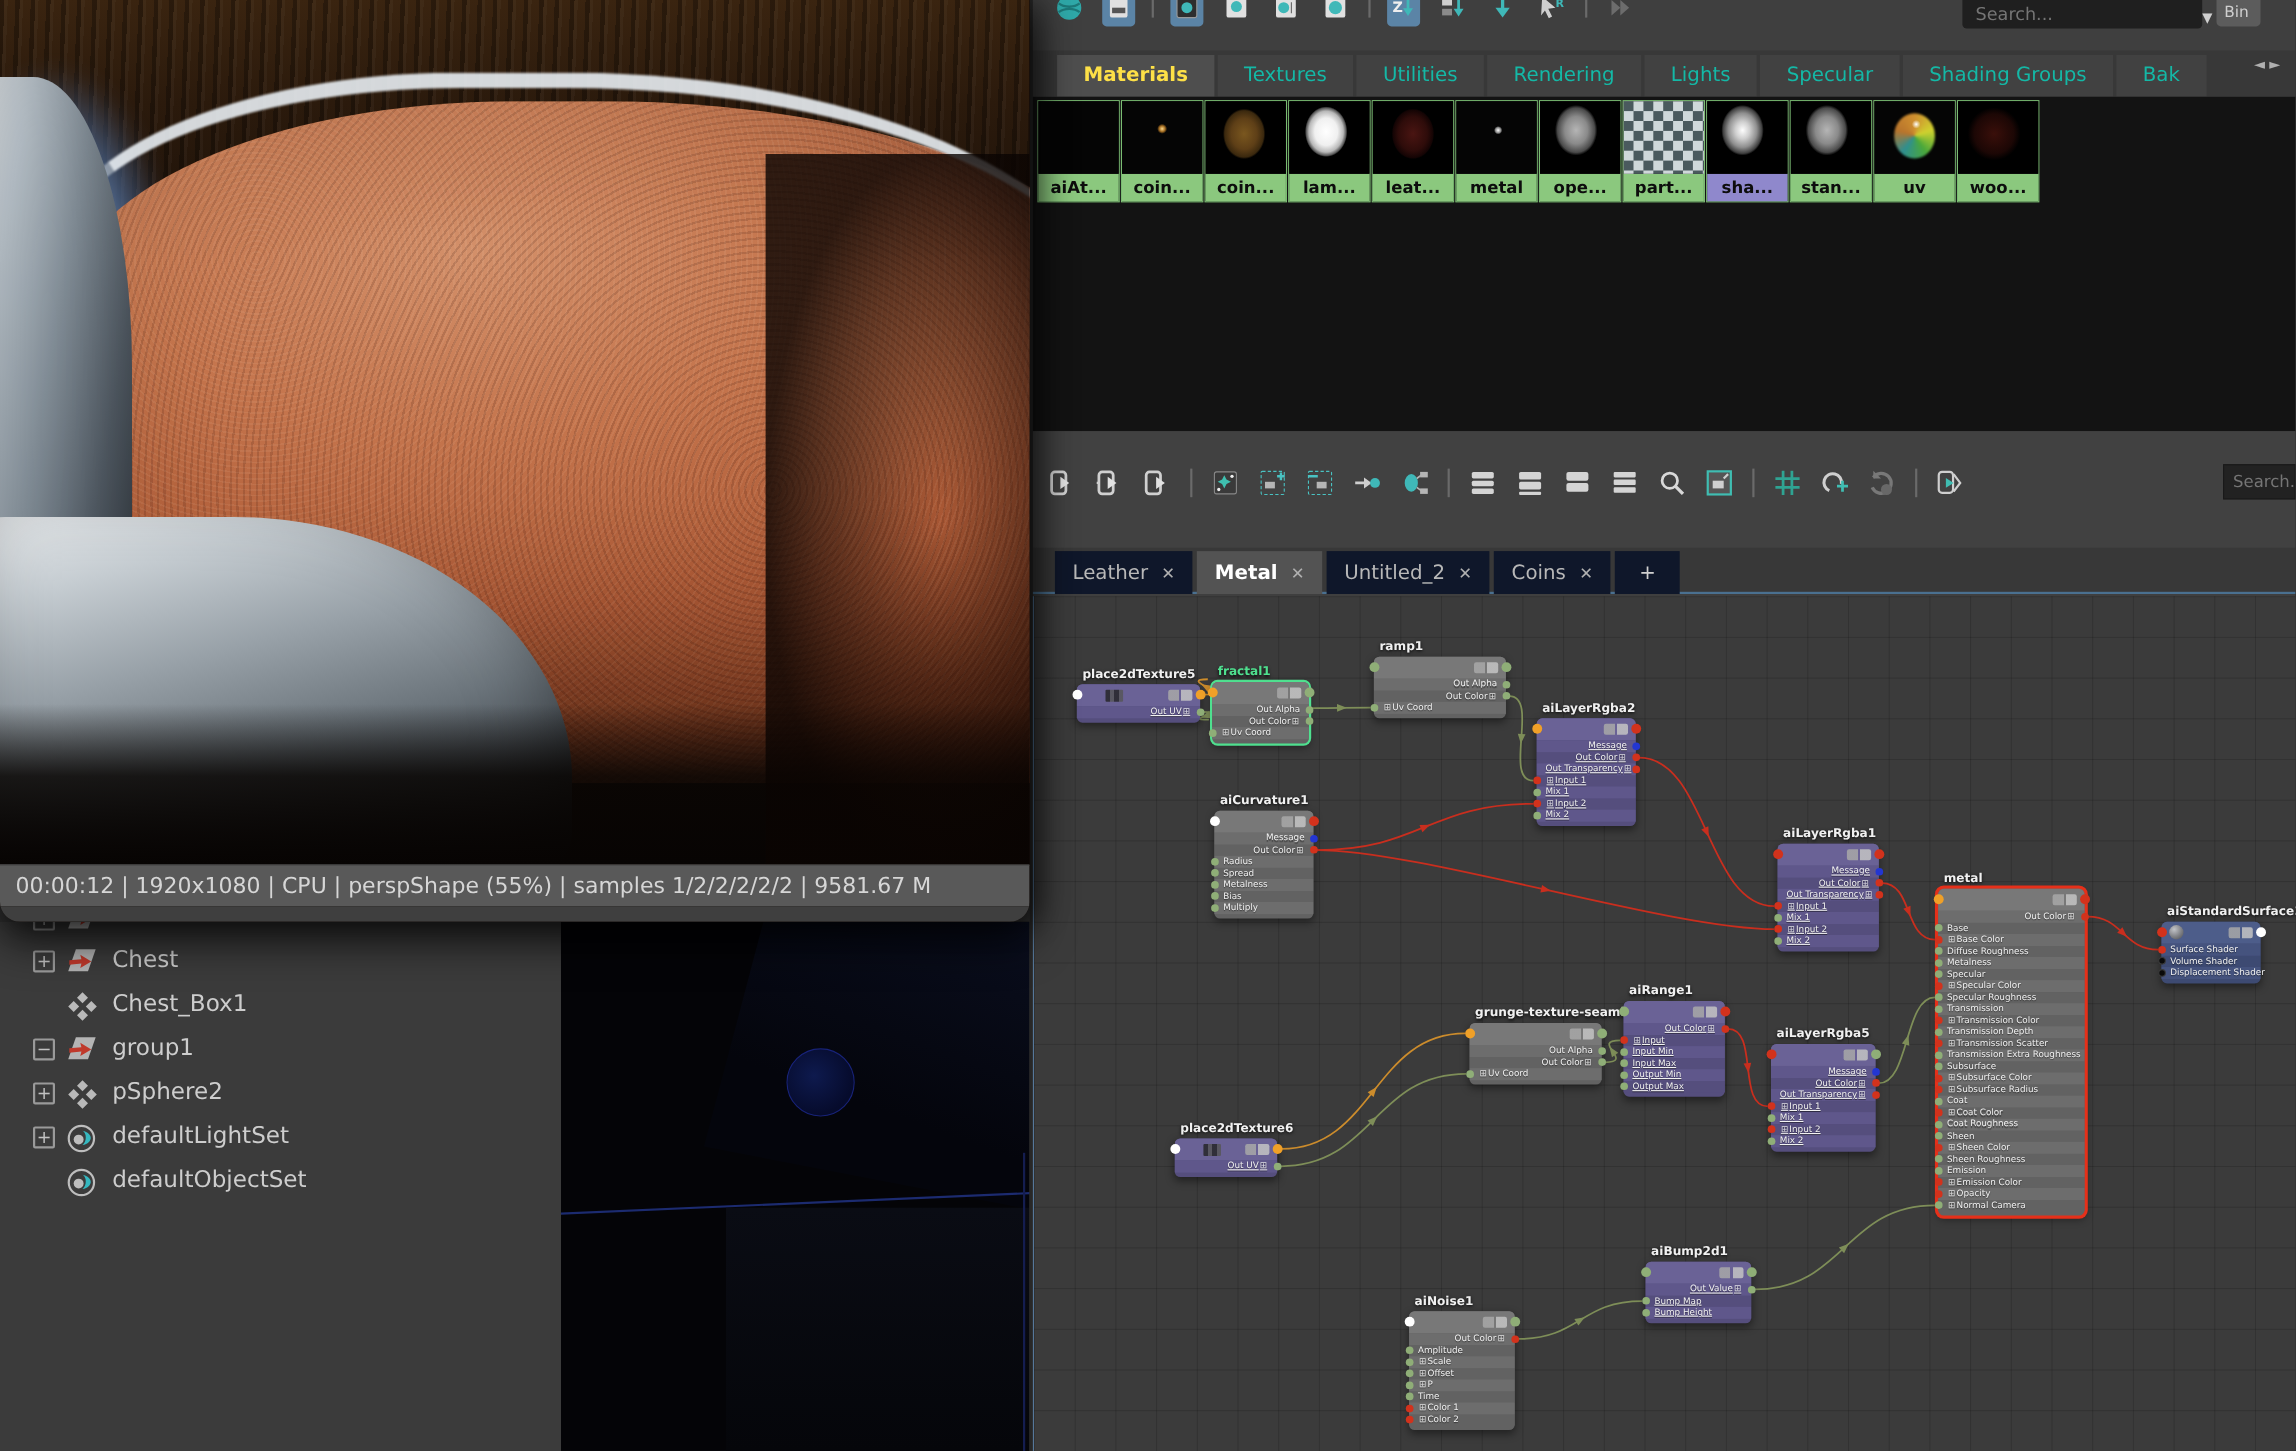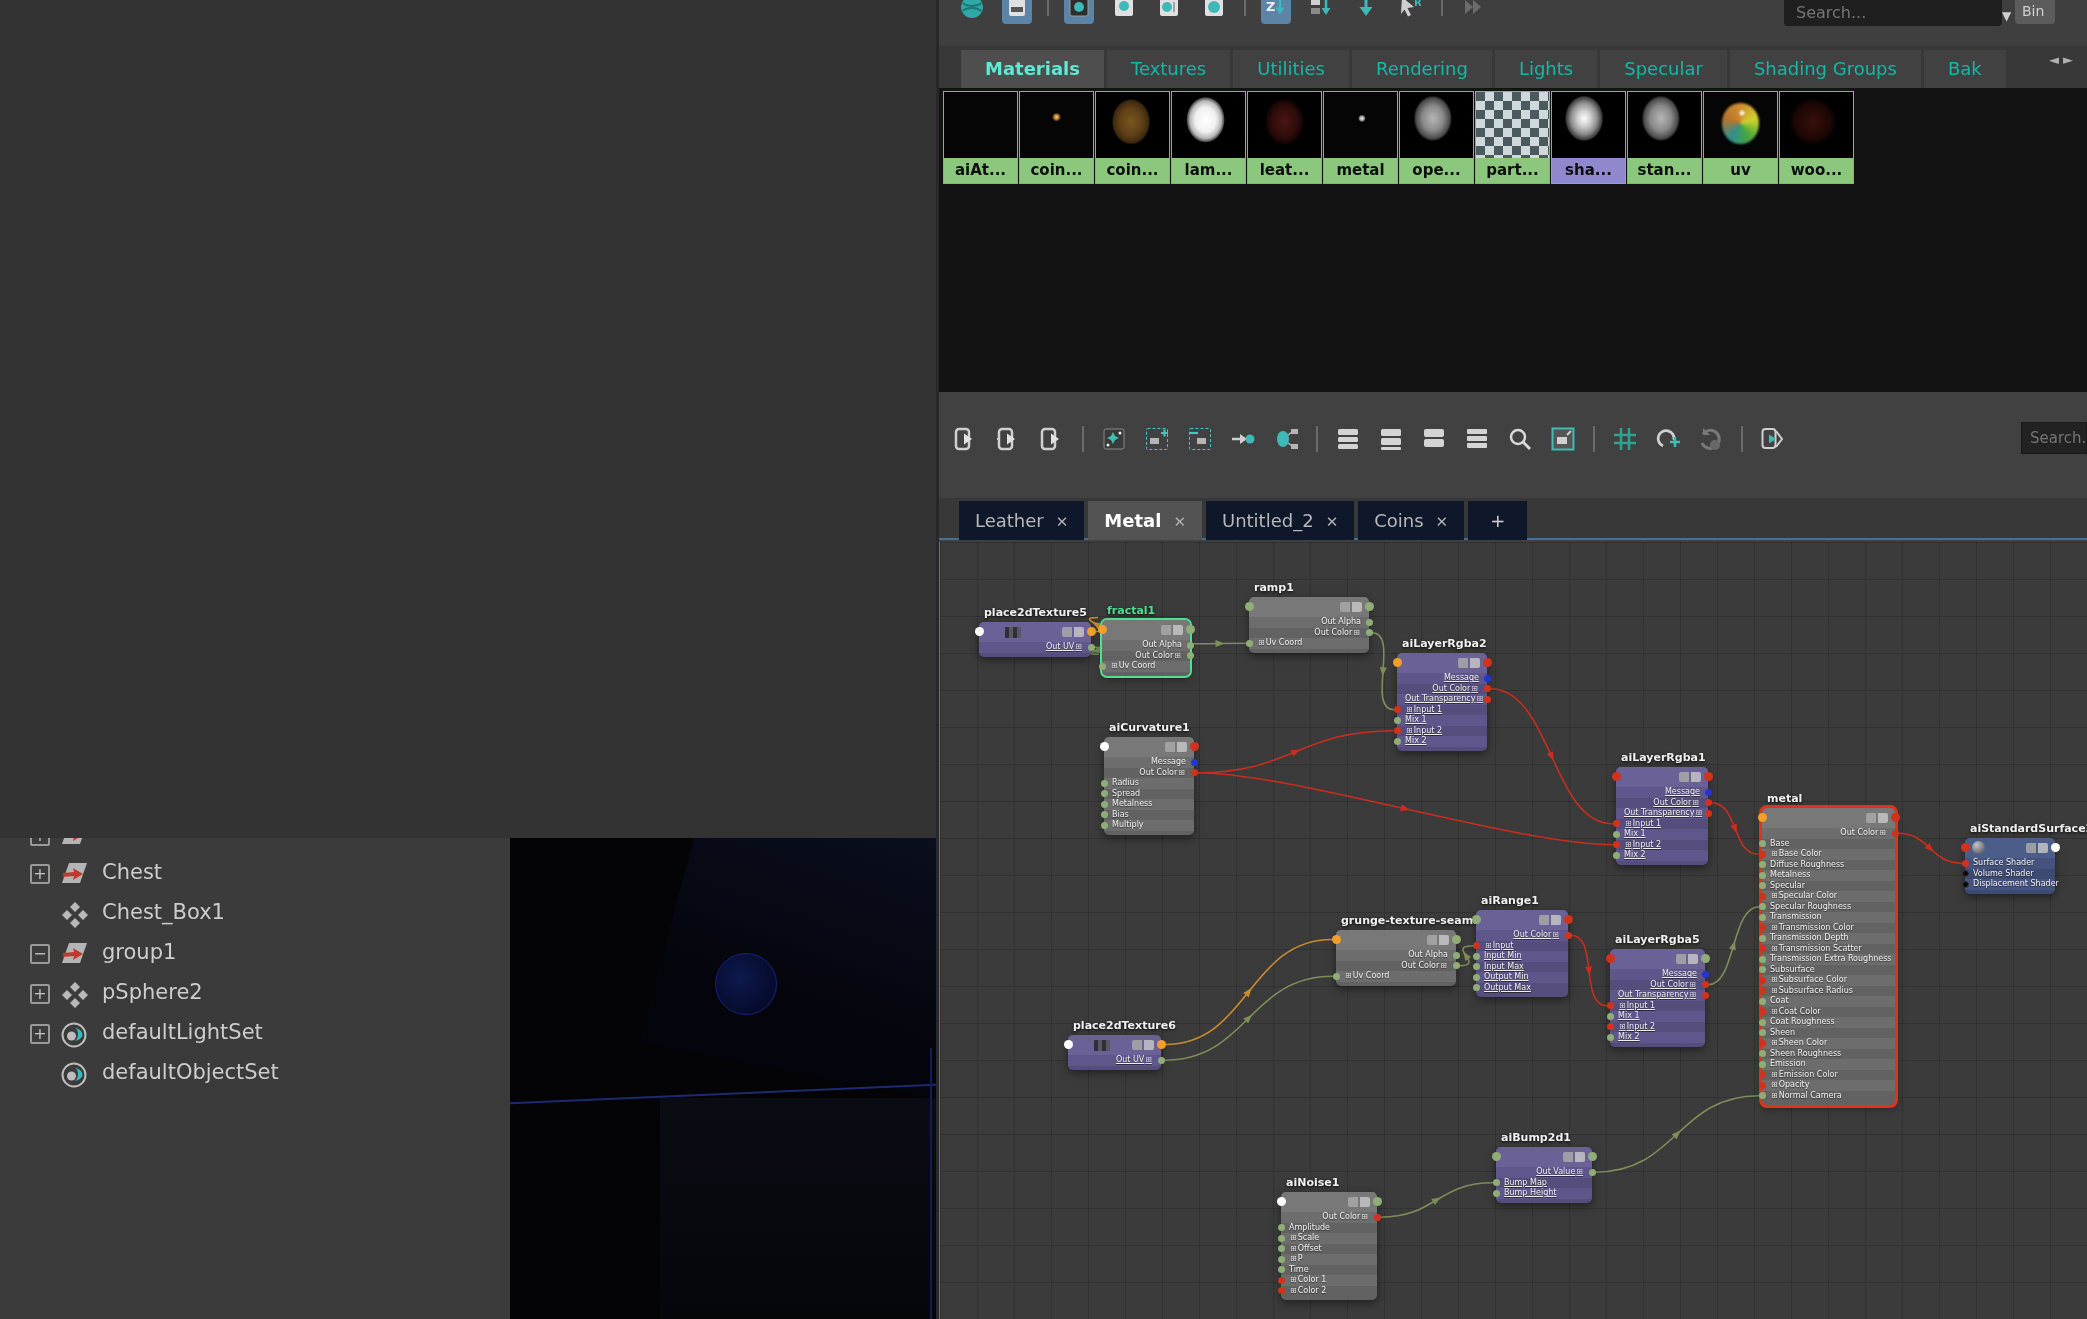--- a/index.html
+++ b/index.html
@@ -70,21 +70,21 @@
   .hs-search{position:absolute;left:845px;top:-6px;width:218px;height:32px;background:#1f1f1f;border-radius:4px;
      display:flex;align-items:flex-end;padding:0 8px 3px 10px;}
   .hs-search input{flex:1;background:transparent;border:none;outline:none;color:#9a9a9a;font-size:16px;font-family:inherit;}
   .hs-search .dd{color:#cfcfcf;font-size:12px;margin-left:4px;}
   .hs-bin{position:absolute;left:1076px;top:-4px;width:40px;height:28px;background:#5c5c5c;border-radius:4px;
      color:#cfcfcf;font-size:14px;line-height:30px;padding-left:7px;overflow:hidden;}
 
   #browser-tabs{position:absolute;left:0;top:46px;width:100%;height:42px;background:#383838;display:flex;gap:3px;
      padding:4px 40px 0 22px;overflow:hidden;}
   .btab{height:38px;background:#414141;color:#14b8a6;font-size:18px;line-height:38px;padding:0 24px;white-space:nowrap;flex:none;}
-  .btab.active{background:#4e4e4e;color:#5eead4;font-weight:bold;}
+  .btab.active{background:#4e4e4e;color:#fde047;font-weight:bold;}
   .tab-arrows{position:absolute;right:2px;top:52px;width:36px;display:flex;gap:4px;color:#b0b0b0;font-size:13px;z-index:2;}
 
   #browser{position:absolute;left:0;top:88px;width:100%;height:304px;background:#131313;}
   #swatches{position:absolute;left:4px;top:3px;display:flex;}
   .sw{width:75px;margin-right:1px;border:1px solid #7abc72;flex:none;}
   .thumb{width:73px;height:66px;background:#050505;position:relative;overflow:hidden;}
   .slab{height:25px;line-height:25px;background:#8bc87e;color:#0d0d0d;font-size:15px;font-weight:bold;text-align:center;
         white-space:nowrap;overflow:hidden;}
   .sw.selected .slab{background:#8f88cc;}
   .t-gold-dot{background:radial-gradient(6px 6px at 50% 38%,#ffd98a 0%,#a06a20 45%,rgba(0,0,0,0) 75%),#050505;}
@@ -226,20 +226,36 @@
   </div>
 
   <div id="viewport">
     <div class="vp1"></div>
     <div class="vp-circle"></div>
     <div class="vp-line"></div>
     <div class="vp2"></div>
     <div class="vp-edge"></div>
   </div>
 
+  <div id="render-window">
+    <div class="rv-image">
+      <div class="ly-wood"></div>
+      <div class="ly-sky"></div>
+      <div class="ly-leather"></div>
+      <div class="ly-rim"></div>
+      <div class="ly-metal-left"></div>
+      <div class="ly-base"></div>
+      <div class="ly-base-dark"></div>
+      <div class="ly-right-dark"></div>
+    </div>
+    <div class="rv-status">
+      <span>00:00:12 | 1920x1080 | CPU | perspShape (55%) | samples 1/2/2/2/2/2 | 9581.67 M</span>
+    </div>
+    <div class="rv-chrome"></div>
+  </div>
 
   <div id="hypershade">
     <div id="hs-toolbar">
       <div id="hs-toolbar-icons">
           <div class="ti">
             <svg width="26" height="26">
               <circle cx="13" cy="13" r="11" fill="#2fa8a8"></circle>
               <path d="M3.5 9c5 4 14 4 19 0M3.5 17c5-4 14-4 19 0" stroke="#1d7878" fill="none" stroke-width="2"></path>
             </svg>
           </div>

